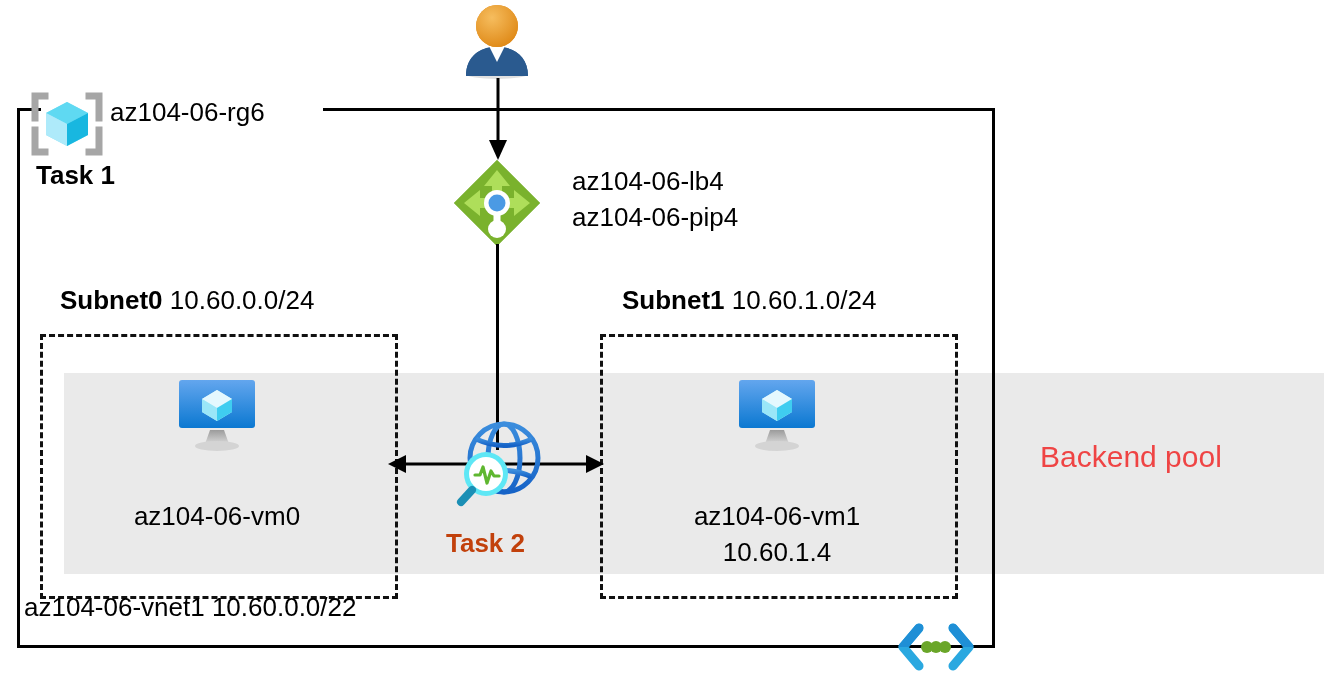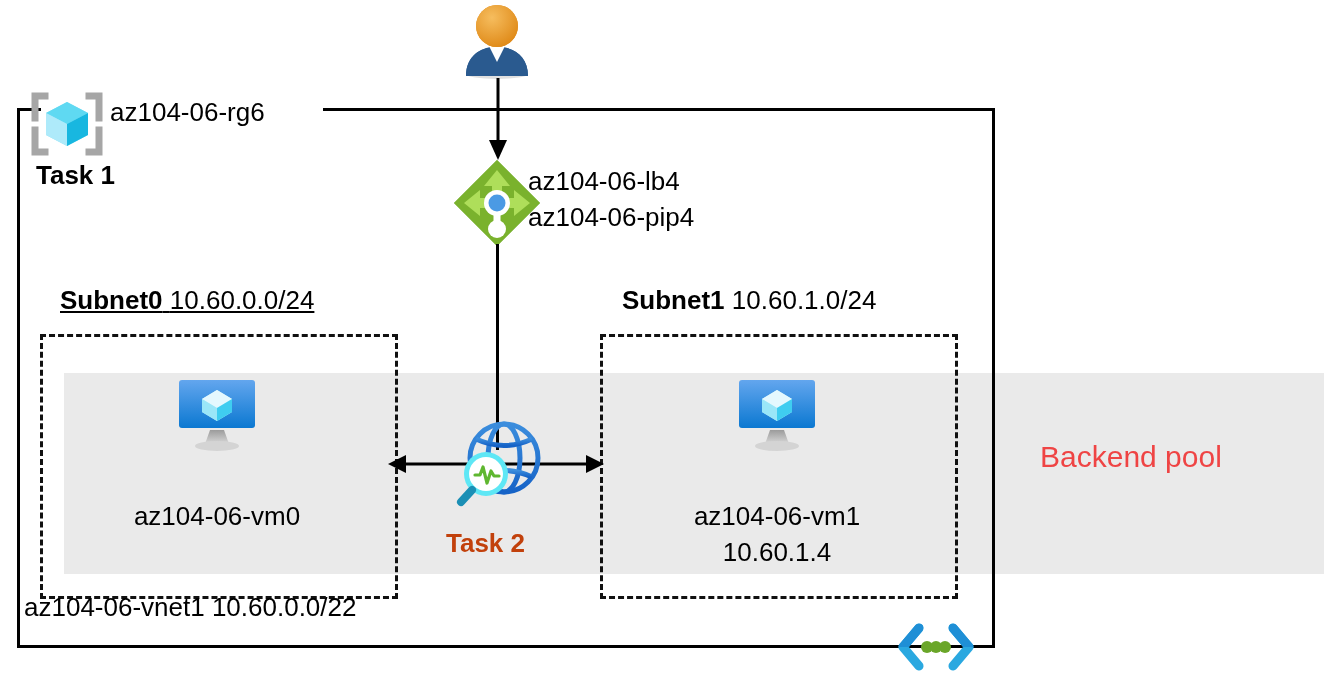--- a/index.html
+++ b/index.html
@@ -100,21 +100,21 @@
 
   
   .user-icon { left: 458px; top: 2px; width: 78px; height: 78px; }
 
   
   .arrow-user-lb { left: 484px; top: 78px; width: 28px; height: 84px; }
 
   
   .lb-icon { left: 452px; top: 158px; width: 90px; height: 90px; }
   .lb-text {
-    left: 528px;
+    left: 572px;
     top: 163px;
     font-size: 26px;
     line-height: 36px;
     white-space: nowrap;
   }
 
   
   .line-lb-nw {
     left: 496px;
     top: 244px;
@@ -122,21 +122,21 @@
     height: 206px;
     background: #000000;
   }
 
   
   .subnet-heading {
     font-size: 26px;
     white-space: nowrap;
   }
   .subnet-heading b { font-weight: bold; }
-  .subnet0-heading { left: 60px; top: 285px; text-decoration: underline; }
+  .subnet0-heading { left: 60px; top: 285px; }
   .subnet1-heading { left: 622px; top: 285px; }
 
   
   .subnet-box {
     border: 3px dashed #111111;
     background: transparent;
   }
   .subnet0-box { left: 40px; top: 334px; width: 352px; height: 259px; }
   .subnet1-box { left: 600px; top: 334px; width: 352px; height: 259px; }
 

